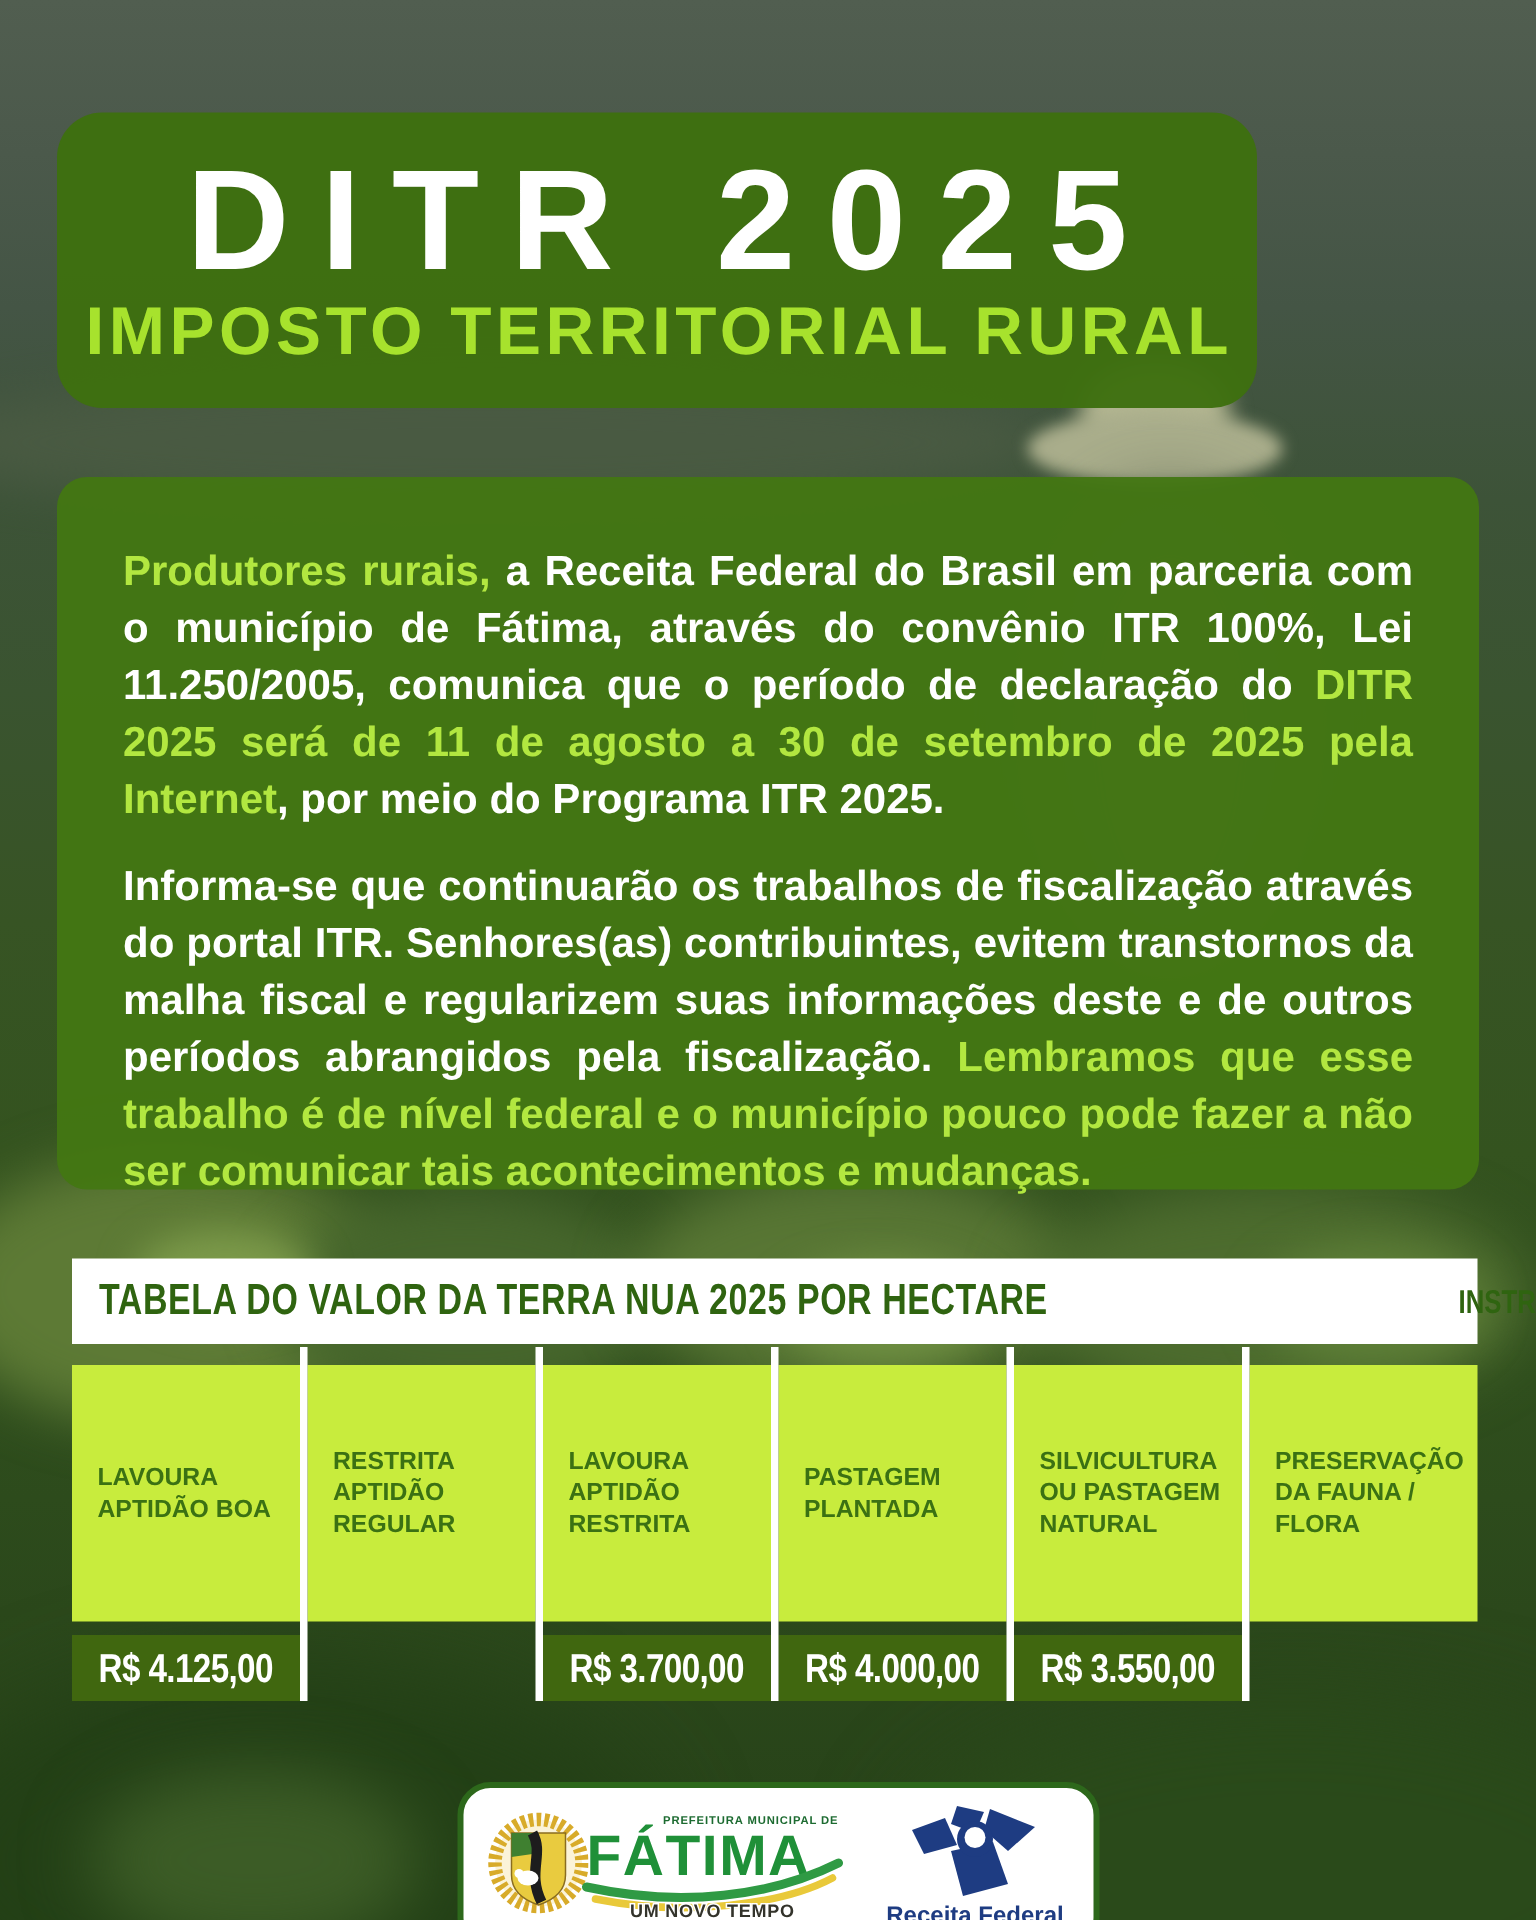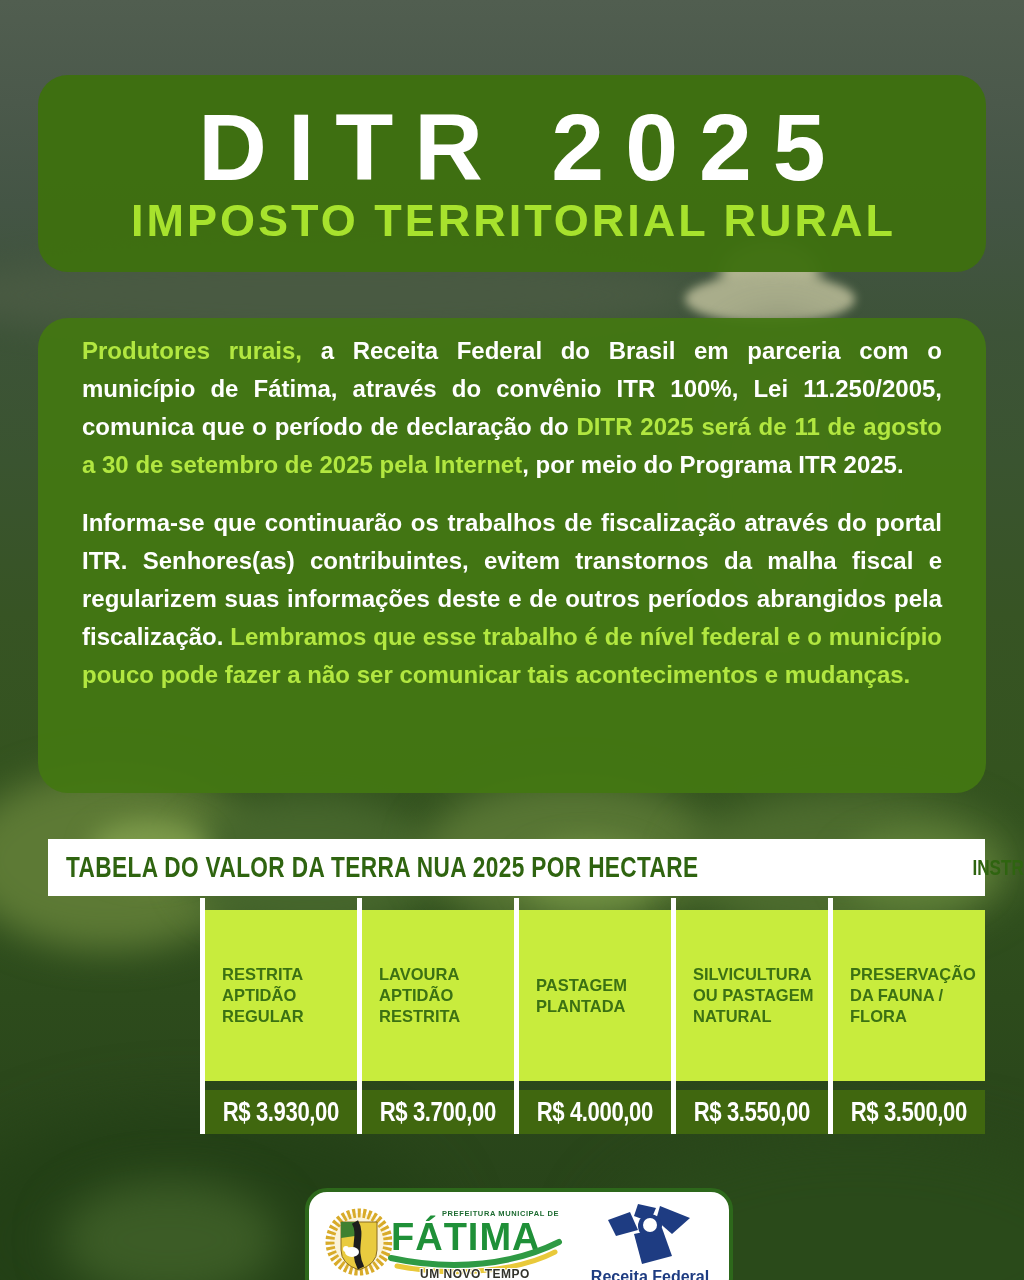--- a/index.html
+++ b/index.html
@@ -5,39 +5,39 @@
   html,body { margin:0; padding:0; background:#1c2418; }
   .page {
     position:relative; width:1024px; height:1280px; margin:0 auto; overflow:hidden;
     font-family:"Liberation Sans", sans-serif;
     background:linear-gradient(180deg,#515e50 0%,#4b594b 8%,#445545 16%,#3d5338 26%,#3a5430 36%,#375424 48%,#34531f 60%,#2f4e1d 72%,#2b481b 84%,#264118 100%);
   }
   .blob { position:absolute; border-radius:50%; pointer-events:none; }
 
   
   .header-box {
-    position:absolute; left:38px; top:75px; width:948px; height:197px;
+    position:absolute; left:38px; top:75px; width:800px; height:197px;
     background:rgba(62,111,15,0.97); border-radius:30px;
     display:flex; flex-direction:column; align-items:center; justify-content:center;
   }
   .header-title {
     color:#ffffff; font-size:95px; font-weight:800; line-height:1;
     letter-spacing:21px; margin-right:-21px; white-space:nowrap;
   }
   .header-sub {
     color:#a7e22d; font-size:45px; font-weight:800; letter-spacing:3px;
     margin-right:-3px; white-space:nowrap;
   }
 
   
   .body-box {
     position:absolute; left:38px; top:318px; width:948px; height:475px;
-    background:rgba(67,119,18,0.94); border-radius:30px;
-    padding:14px 44px; box-sizing:border-box;
-    color:#ffffff; font-weight:700; font-size:24px; line-height:38px; text-align:justify;
+    background:rgba(67,119,18,0.94); border-radius:20px;
+    padding:44px 44px; box-sizing:border-box;
+    color:#ffffff; font-weight:700; font-size:28px; line-height:38px; text-align:justify;
   }
   .body-box p { margin:0 0 20px 0; }
   .hl { color:#b2e740; }
 
   
   .table-title-bar {
     position:absolute; left:48px; top:839px; width:937px; height:57px; background:#ffffff;
     display:flex; align-items:center; justify-content:space-between;
     padding:17px 18px; box-sizing:border-box;
   }
@@ -100,25 +100,28 @@
     <p><span class="hl">Produtores rurais,</span><span> a Receita Federal do Brasil em parceria com o município de Fátima, através do convênio ITR 100%, Lei 11.250/2005, comunica que o período de declaração do </span><span class="hl">DITR 2025 será de 11 de agosto a 30 de setembro de 2025 pela Internet</span><span>, por meio do Programa ITR 2025.</span></p>
     <p><span>Informa-se que continuarão os trabalhos de fiscalização através do portal ITR. Senhores(as) contribuintes, evitem transtornos da malha fiscal e regularizem suas informações deste e de outros períodos abrangidos pela fiscalização. </span><span class="hl">Lembramos que esse trabalho é de nível federal e o município pouco pode fazer a não ser comunicar tais acontecimentos e mudanças.</span></p>
   </div>
 
   <div class="table-title-bar">
     <div class="tt-left">TABELA DO VALOR DA TERRA  NUA 2025 POR HECTARE</div>
     <div class="tt-right">INSTRUÇÃO NORMATIVA RFB 1.877/2019</div>
   </div>
 
   <div class="table-body" id="table-body">
+      <div class="tcol" style="left: 0px;">
+        <div class="cell-top">LAVOURA APTIDÃO BOA</div>
+        <div class="cell-val">
+          <span>R$ 4.125,00</span>
+        </div>
+      </div>
       <div class="tcol" style="left: 157px;">
         <div class="cell-top">RESTRITA APTIDÃO REGULAR</div>
-        <div class="cell-val">
-          <span>R$ 3.930,00</span>
-        </div>
       </div>
       <div class="tcol" style="left: 314px;">
         <div class="cell-top">LAVOURA APTIDÃO RESTRITA</div>
         <div class="cell-val">
           <span>R$ 3.700,00</span>
         </div>
       </div>
       <div class="tcol" style="left: 471px;">
         <div class="cell-top">PASTAGEM PLANTADA</div>
         <div class="cell-val">
@@ -126,23 +129,20 @@
         </div>
       </div>
       <div class="tcol" style="left: 628px;">
         <div class="cell-top">SILVICULTURA OU PASTAGEM NATURAL</div>
         <div class="cell-val">
           <span>R$ 3.550,00</span>
         </div>
       </div>
       <div class="tcol" style="left: 785px;">
         <div class="cell-top">PRESERVAÇÃO DA FAUNA / FLORA</div>
-        <div class="cell-val">
-          <span>R$ 3.500,00</span>
-        </div>
       </div>
       <div class="sep" style="left: 152px;"></div>
       <div class="sep" style="left: 309px;"></div>
       <div class="sep" style="left: 466px;"></div>
       <div class="sep" style="left: 623px;"></div>
       <div class="sep" style="left: 780px;"></div>
     </div>
 
   <div class="footer-card">
 

